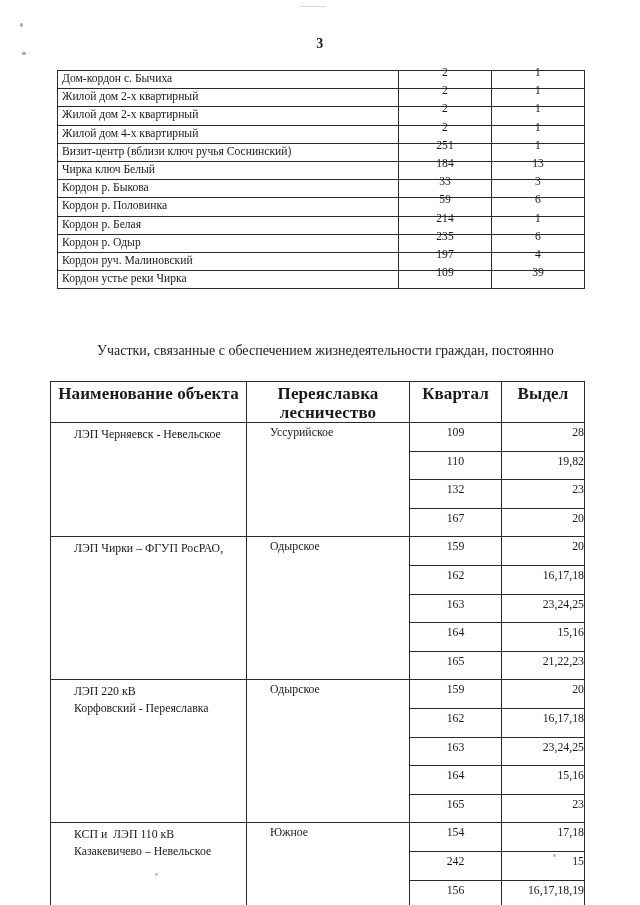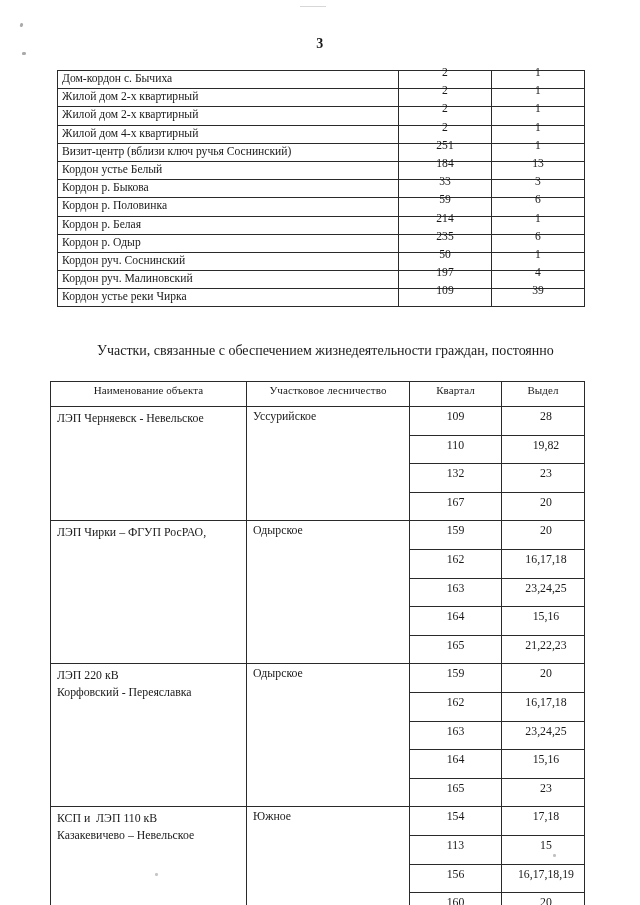--- a/index.html
+++ b/index.html
@@ -110,42 +110,42 @@
     left: 50px;
     top: 381px;
     width: 534px;
   }
   .table-two col.c-obj   { width: 196px; }
   .table-two col.c-les   { width: 163px; }
   .table-two col.c-kv    { width: 92px; }
   .table-two col.c-vyd   { width: 83px; }
 
   .table-two th {
-    font-weight: 400;
+    font-weight: 700;
     height: 22px;
-    font-size: 11px;
+    font-size: 17px;
     padding: 2px 0 0 0;
     letter-spacing: .1px;
   }
   .table-two td {
     height: 24.6px;
     font-size: 11.8px;
   }
   .table-two td.obj,
   .table-two td.les {
-    padding: 3px 0 0 6px;
+    padding: 3px 0 0 23px;
     vertical-align: top;
   }
   .table-two td.obj .ln { display: block; line-height: 1.42; white-space: pre; }
   .table-two td.kv {
     text-align: center;
     padding: 3px 0 0 0;
   }
   .table-two td.vyd {
-    text-align: center;
+    text-align: right;
     padding: 3px 0 0 6px;
     white-space: nowrap;
   }
 </style>
 </head>
 <body>
 
 <div class="page">
 
   <div class="speckle sp1"></div>
@@ -182,21 +182,21 @@
           <td class="name">Жилой дом 4-х квартирный</td>
           <td class="num"><span>2</span></td>
           <td class="num"><span>1</span></td>
         </tr>
         <tr>
           <td class="name">Визит-центр (вблизи ключ ручья Соснинский)</td>
           <td class="num"><span>251</span></td>
           <td class="num"><span>1</span></td>
         </tr>
         <tr>
-          <td class="name">Кордон устье Белый</td>
+          <td class="name">Чирка ключ Белый</td>
           <td class="num"><span>184</span></td>
           <td class="num"><span>13</span></td>
         </tr>
         <tr>
           <td class="name">Кордон р. Быкова</td>
           <td class="num"><span>33</span></td>
           <td class="num"><span>3</span></td>
         </tr>
         <tr>
           <td class="name">Кордон р. Половинка</td>
@@ -205,25 +205,20 @@
         </tr>
         <tr>
           <td class="name">Кордон р. Белая</td>
           <td class="num"><span>214</span></td>
           <td class="num"><span>1</span></td>
         </tr>
         <tr>
           <td class="name">Кордон р. Одыр</td>
           <td class="num"><span>235</span></td>
           <td class="num"><span>6</span></td>
-        </tr>
-        <tr>
-          <td class="name">Кордон руч. Соснинский</td>
-          <td class="num"><span>50</span></td>
-          <td class="num"><span>1</span></td>
         </tr>
         <tr>
           <td class="name">Кордон руч. Малиновский</td>
           <td class="num"><span>197</span></td>
           <td class="num"><span>4</span></td>
         </tr>
         <tr>
           <td class="name">Кордон устье реки Чирка</td>
           <td class="num"><span>109</span></td>
           <td class="num"><span>39</span></td>
@@ -238,21 +233,21 @@
   <table class="table-two">
     <colgroup>
       <col class="c-obj">
         <col class="c-les">
         <col class="c-kv">
         <col class="c-vyd">
     </colgroup>
     <thead>
       <tr>
         <th>Наименование объекта</th>
-        <th>Участковое лесничество</th>
+        <th>Переяславка лесничество</th>
         <th>Квартал</th>
         <th>Выдел</th>
       </tr>
     </thead>
     <tbody id="t2-body">
         <tr>
           <td class="obj" rowspan="4">
             <span class="ln">ЛЭП Черняевск - Невельское</span>
           </td>
           <td class="les" rowspan="4">Уссурийское</td>
@@ -323,21 +318,21 @@
         <tr>
           <td class="obj" rowspan="9">
             <span class="ln">КСП и  ЛЭП 110 кВ</span>
             <span class="ln">Казакевичево – Невельское</span>
           </td>
           <td class="les" rowspan="9">Южное</td>
           <td class="kv">154</td>
           <td class="vyd">17,18</td>
         </tr>
         <tr>
-          <td class="kv">113</td>
+          <td class="kv">242</td>
           <td class="vyd">15</td>
         </tr>
         <tr>
           <td class="kv">156</td>
           <td class="vyd">16,17,18,19</td>
         </tr>
         <tr>
           <td class="kv">160</td>
           <td class="vyd">20</td>
         </tr>

